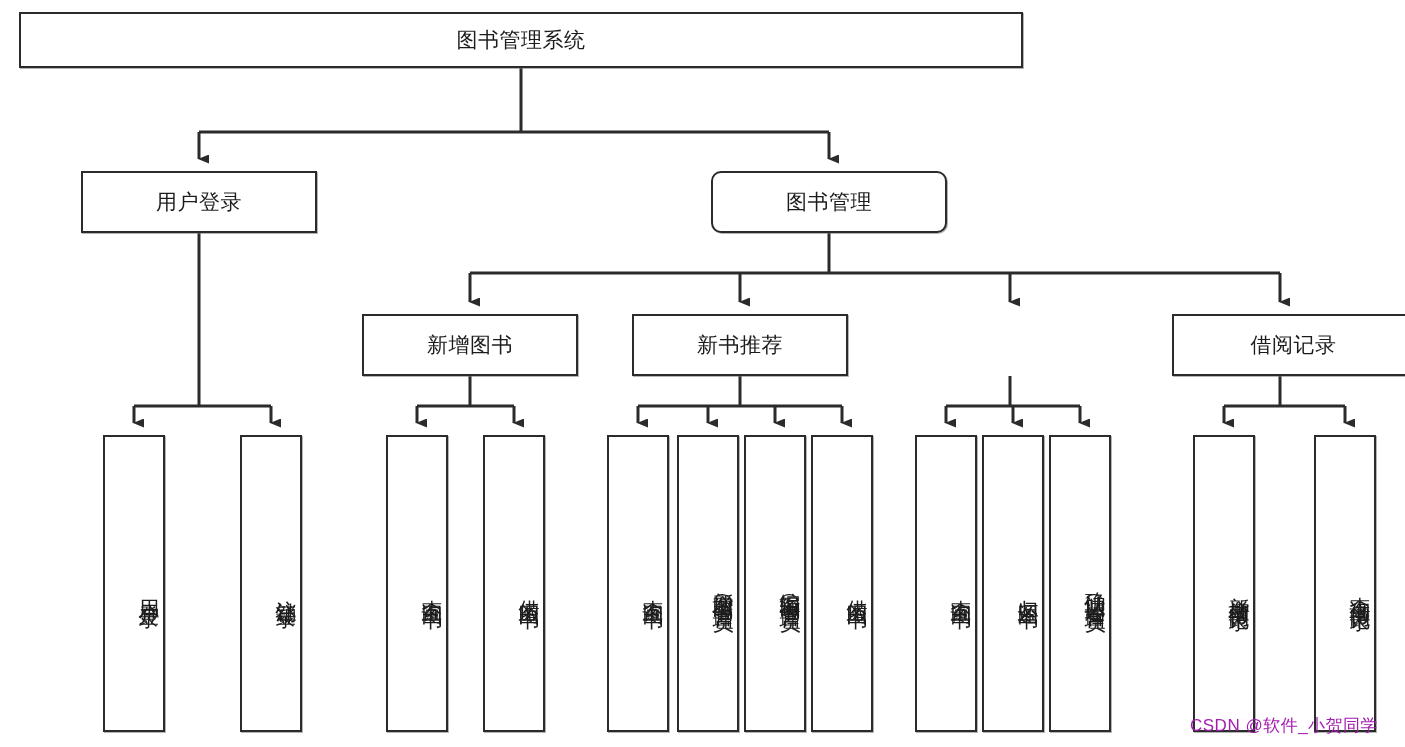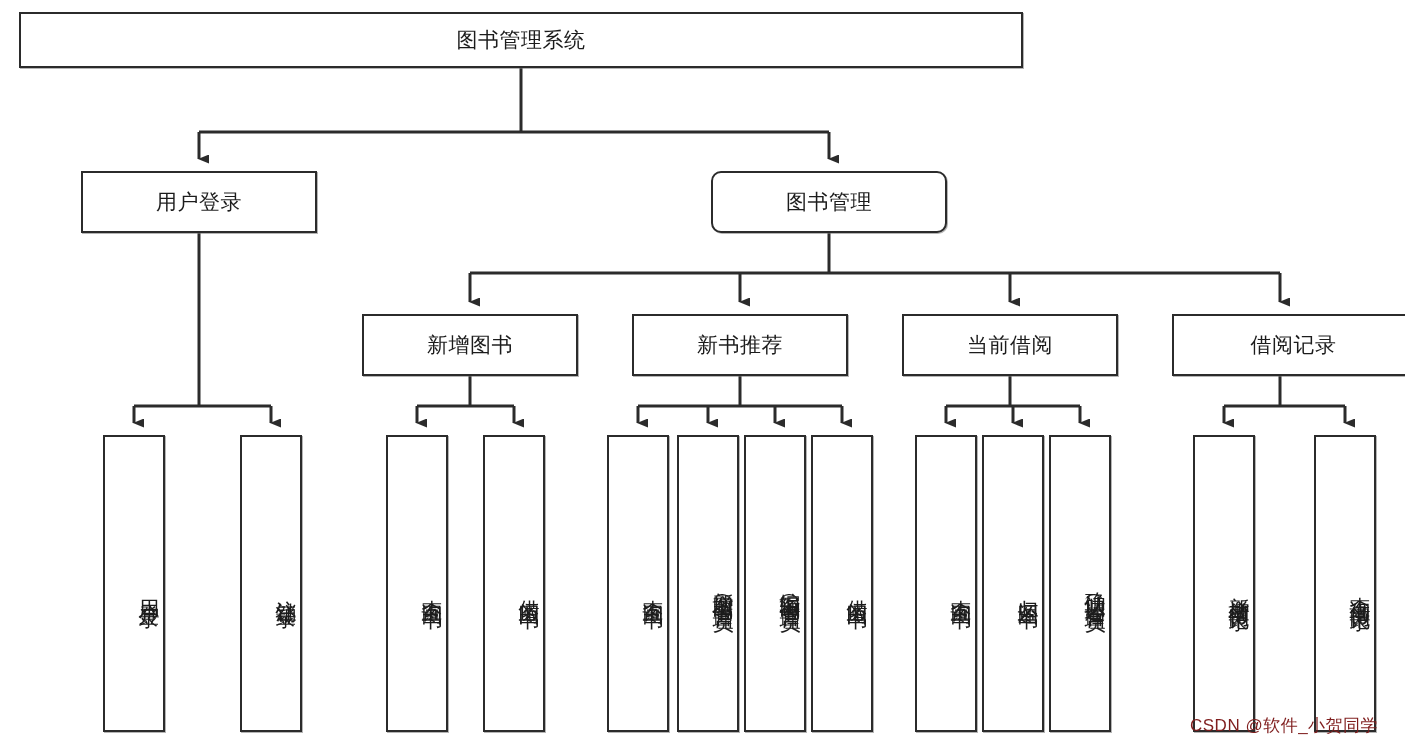--- a/index.html
+++ b/index.html
@@ -57,21 +57,21 @@
   #edge-layer {
     position: absolute;
     left: 0;
     top: 0;
     width: 1405px;
     height: 747px;
     pointer-events: none;
   }
   .watermark {
     position: absolute;
-    color: #7f1d1d;
+    color: #a21caf;
     font-size: 17px;
     white-space: pre;
     letter-spacing: 0.5px;
   }
 </style>
 </head>
 <body>
 
 <div id="diagram-root">
 
@@ -128,23 +128,20 @@
   <div class="node-box horizontal" style="left: 711px; top: 171px; width: 236px; height: 62px; border-radius: 10px;">
     <span class="node-label">图书管理</span>
   </div>
 
   <div class="node-box horizontal" style="left: 362px; top: 314px; width: 216px; height: 62px;">
     <span class="node-label">新增图书</span>
   </div>
   <div class="node-box horizontal" style="left: 632px; top: 314px; width: 216px; height: 62px;">
     <span class="node-label">新书推荐</span>
   </div>
-  <div class="node-box horizontal" style="left: 902px; top: 314px; width: 216px; height: 62px;">
-    <span class="node-label">当前借阅</span>
-  </div>
   <div class="node-box horizontal" style="left: 1172px; top: 314px; width: 243px; height: 62px;">
     <span class="node-label">借阅记录</span>
   </div>
 
   <div class="node-box vertical" style="left: 103px; top: 435px; width: 62px; height: 297px;">
     <span class="node-label">用户登录</span>
   </div>
   <div class="node-box vertical" style="left: 240px; top: 435px; width: 62px; height: 297px;">
     <span class="node-label">注销登录</span>
   </div>

